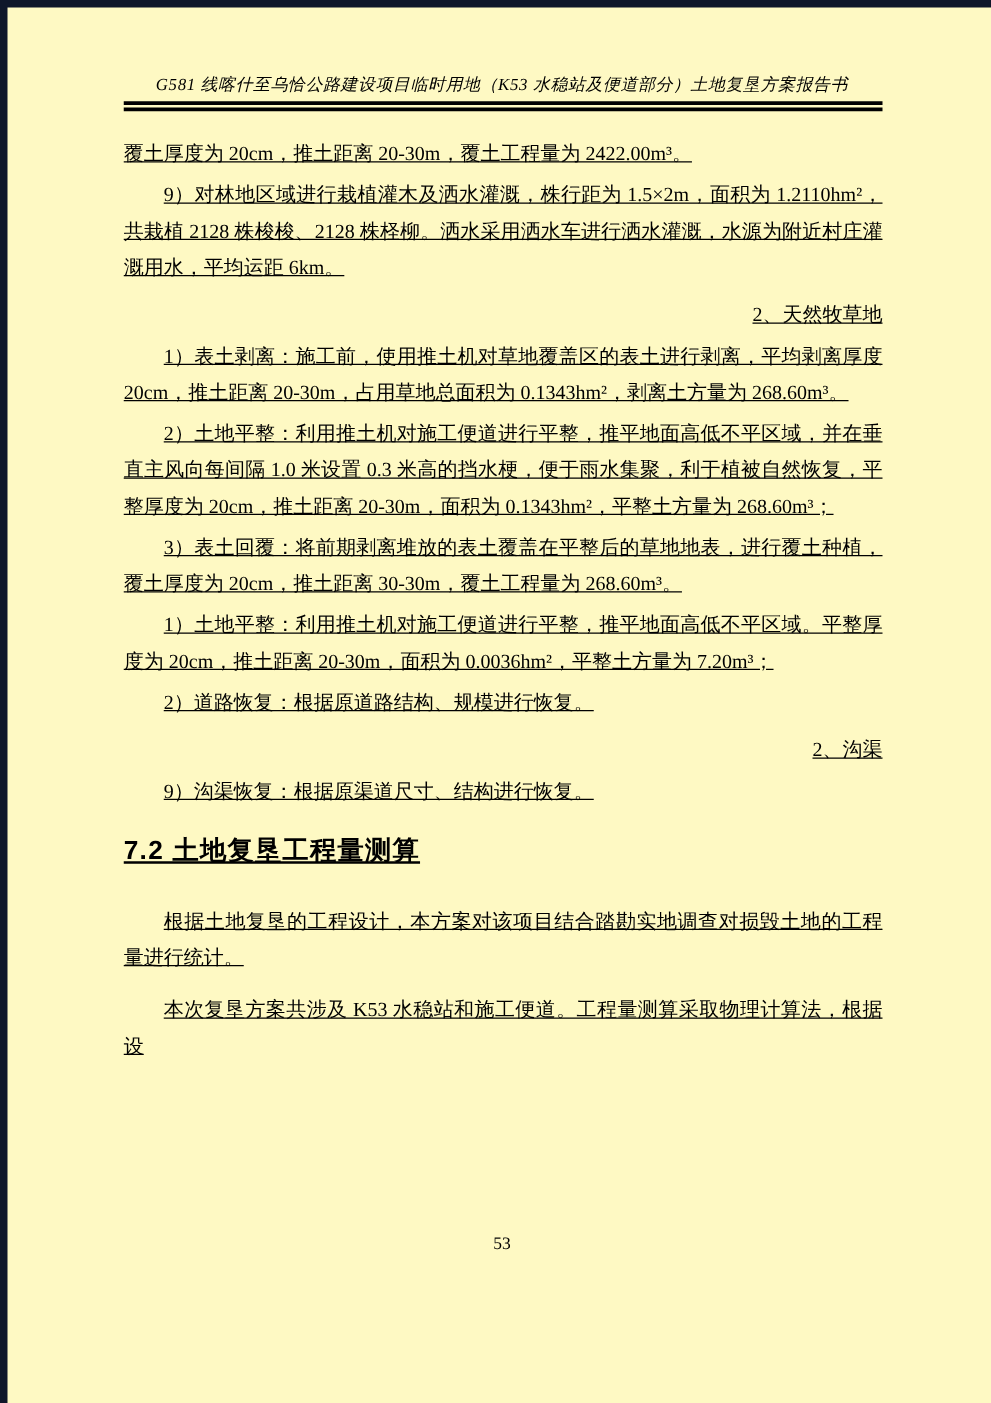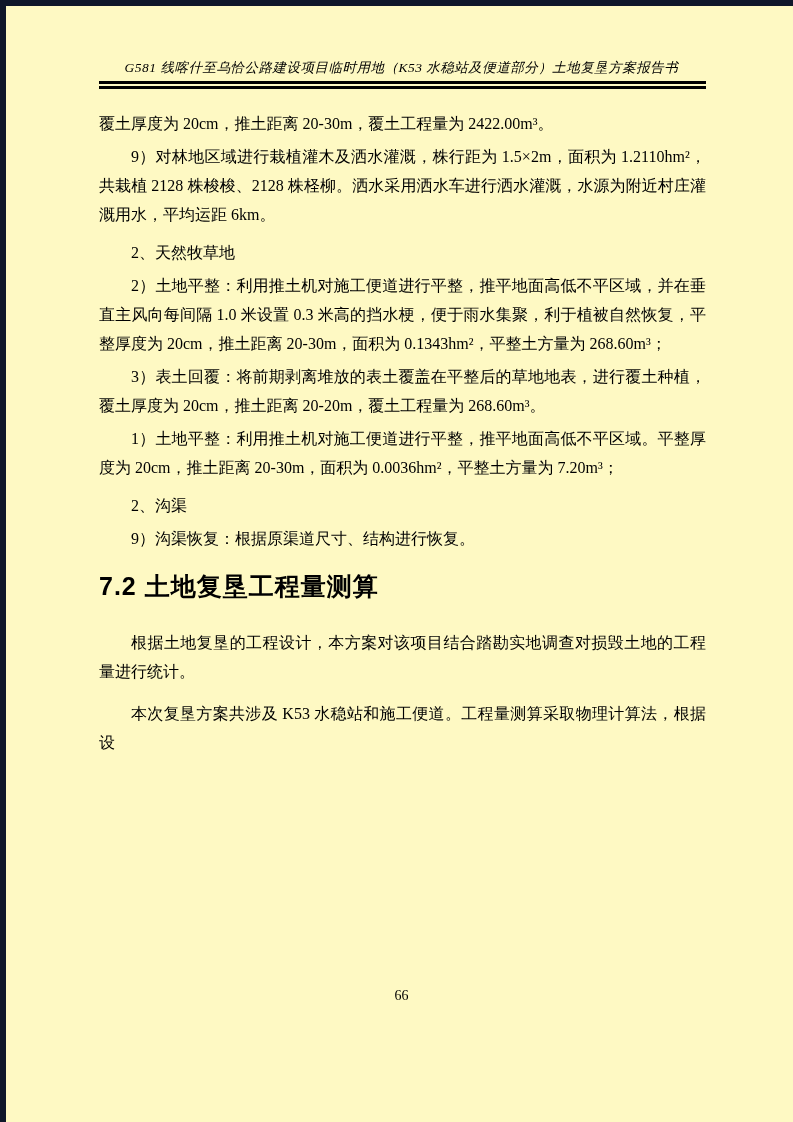--- a/index.html
+++ b/index.html
@@ -38,28 +38,29 @@
   .rule-thick { height: 3.5px; background: #000; }
 
   .doc-body {
     position: absolute;
     top: 103px;
     left: 93px;
     width: 607px;
     font-size: 16px;
     line-height: 29px;
     text-align: justify;
+    text-decoration: underline;
   }
   .doc-body > :first-child { margin-top: 0 !important; }
   .para    { margin: 4px 0 0 0; }
   .para.indent { text-indent: 2em; }
-  .subhead { margin: 9px 0 4px 0; text-indent: 2em; text-align: left; }
+  .subhead { margin: 9px 0 4px 0; text-indent: 2em; text-align: right; }
   .section-heading {
     font-family: "Liberation Sans", "DejaVu Sans", sans-serif;
-    font-size: 25px;
+    font-size: 21px;
     font-weight: bold;
     letter-spacing: 1px;
     line-height: 30px;
     text-align: left;
     margin: 18px 0 27px 0;
   }
   .doc-body p.para:last-child { margin-top: 13px; }
 
   .page-footer {
     position: absolute;
@@ -80,27 +81,29 @@
     <div class="header-rule">
       <div class="rule-thin"></div>
       <div class="rule-thick"></div>
     </div>
   </header>
 
   <main class="doc-body" id="doc-body">
       <p class="para">覆土厚度为 20cm，推土距离 20-30m，覆土工程量为 2422.00m³。</p>
       <p class="para indent">9）对林地区域进行栽植灌木及洒水灌溉，株行距为 1.5×2m，面积为 1.2110hm²，共栽植 2128 株梭梭、2128 株柽柳。洒水采用洒水车进行洒水灌溉，水源为附近村庄灌溉用水，平均运距 6km。</p>
       <p class="subhead">2、天然牧草地</p>
+      <p class="para indent">1）表土剥离：施工前，使用推土机对草地覆盖区的表土进行剥离，平均剥离厚度 20cm，推土距离 20-30m，占用草地总面积为 0.1343hm²，剥离土方量为 268.60m³。</p>
       <p class="para indent">2）土地平整：利用推土机对施工便道进行平整，推平地面高低不平区域，并在垂直主风向每间隔 1.0 米设置 0.3 米高的挡水梗，便于雨水集聚，利于植被自然恢复，平整厚度为 20cm，推土距离 20-30m，面积为 0.1343hm²，平整土方量为 268.60m³；</p>
-      <p class="para indent">3）表土回覆：将前期剥离堆放的表土覆盖在平整后的草地地表，进行覆土种植，覆土厚度为 20cm，推土距离 20-20m，覆土工程量为 268.60m³。</p>
+      <p class="para indent">3）表土回覆：将前期剥离堆放的表土覆盖在平整后的草地地表，进行覆土种植，覆土厚度为 20cm，推土距离 30-30m，覆土工程量为 268.60m³。</p>
       <p class="para indent">1）土地平整：利用推土机对施工便道进行平整，推平地面高低不平区域。平整厚度为 20cm，推土距离 20-30m，面积为 0.0036hm²，平整土方量为 7.20m³；</p>
+      <p class="para indent">2）道路恢复：根据原道路结构、规模进行恢复。</p>
       <p class="subhead">2、沟渠</p>
       <p class="para indent">9）沟渠恢复：根据原渠道尺寸、结构进行恢复。</p>
       <h2 class="section-heading">7.2 土地复垦工程量测算</h2>
       <p class="para indent">根据土地复垦的工程设计，本方案对该项目结合踏勘实地调查对损毁土地的工程量进行统计。</p>
       <p class="para indent">本次复垦方案共涉及 K53 水稳站和施工便道。工程量测算采取物理计算法，根据设</p>
     </main>
 
   <footer class="page-footer">
-    <span>66</span>
+    <span>53</span>
   </footer>
 
 </div>
 
 </body></html>

